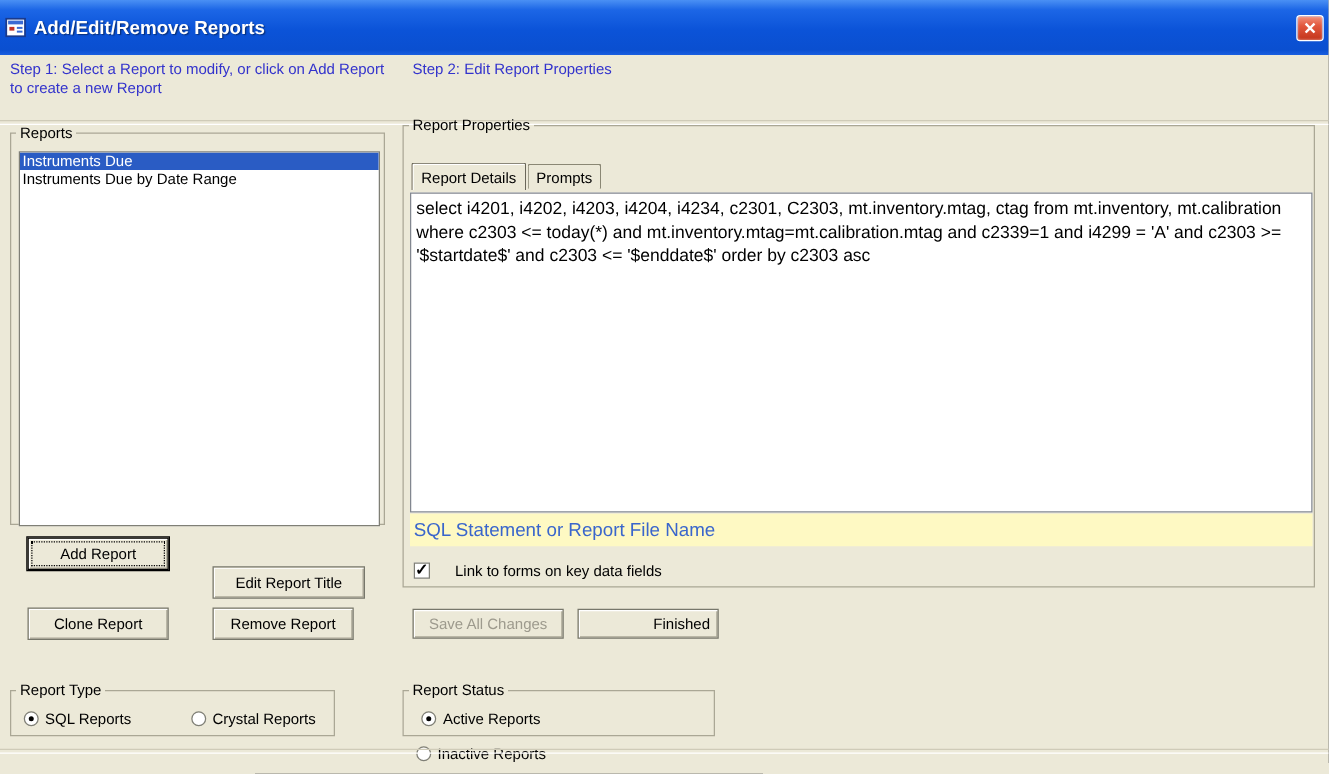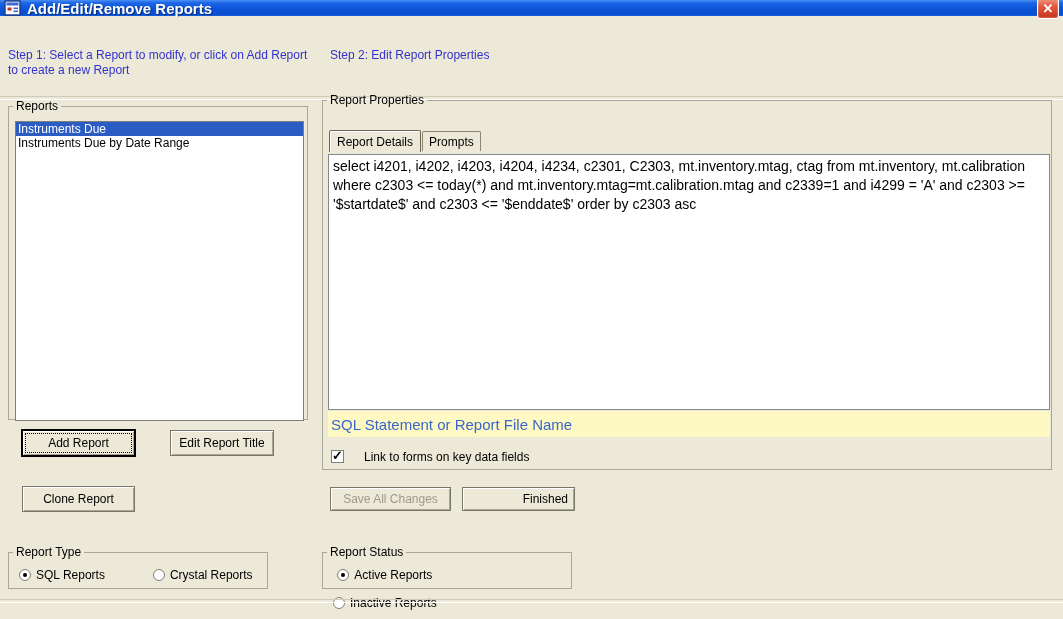--- a/index.html
+++ b/index.html
@@ -5,21 +5,21 @@
   html,body{margin:0;padding:0;}
   body{font-family:"Liberation Sans", sans-serif; background:#555;}
   .window{
     position:relative;
     width:1063px; height:619px;
     background:#ECE9D8;
     overflow:hidden;
   }
   
   .titlebar{
-    position:absolute; left:0; top:0; right:0; height:16px;
+    position:absolute; left:0; top:0; right:0; height:44px;
     background:linear-gradient(180deg,#4a90f4 0%,#1c66e6 18%,#0b53d8 55%,#0a4fd0 90%,#1a5fe0 100%);
     display:flex; align-items:center;
     padding:0 4px; box-sizing:border-box;
   }
   .title-icon{width:18px; height:18px; margin-right:5px; display:inline-flex;}
   .title-text{
     color:#fff; font-weight:bold; font-size:15px;
     text-shadow:1px 1px 1px rgba(0,0,0,.45);
     flex:1; white-space:nowrap; overflow:hidden;
   }
@@ -166,22 +166,23 @@
 
   <fieldset class="groupbox" style="left:8px; top:99px; width:300px; height:321px;">
     <legend>Reports</legend>
     <div class="listbox">
         <div class="list-item selected">Instruments Due</div>
         <div class="list-item">Instruments Due by Date Range</div>
       </div>
   </fieldset>
 
   <button class="btn default" style="left:22px; top:430px; width:113px; height:26px;">Add Report</button>
-  <button class="btn" style="left:170px; top:430px; width:104px; height:26px;">Edit Report Title</button>
+  <button class="btn" style="left:170px; top:453px; width:122px; height:26px;">Edit Report Title</button>
   <button class="btn" style="left:22px; top:486px; width:113px; height:26px;">Clone Report</button>
+  <button class="btn" style="left:170px; top:486px; width:113px; height:26px;">Remove Report</button>
 
   <fieldset class="groupbox" style="left:322px; top:93px; width:730px; height:377px;">
     <legend>Report Properties</legend>
 
     <div class="tab-strip">
         <div class="tab active">Report Details</div>
         <div class="tab">Prompts</div>
       </div>
 
     <textarea class="sql-textarea" spellcheck="false" style="">select i4201, i4202, i4203, i4204, i4234, c2301, C2303, mt.inventory.mtag, ctag from mt.inventory, mt.calibration where c2303 &lt;= today(*) and mt.inventory.mtag=mt.calibration.mtag and c2339=1 and i4299 = 'A' and c2303 &gt;= '$startdate$' and c2303 &lt;= '$enddate$' order by c2303 asc</textarea>

